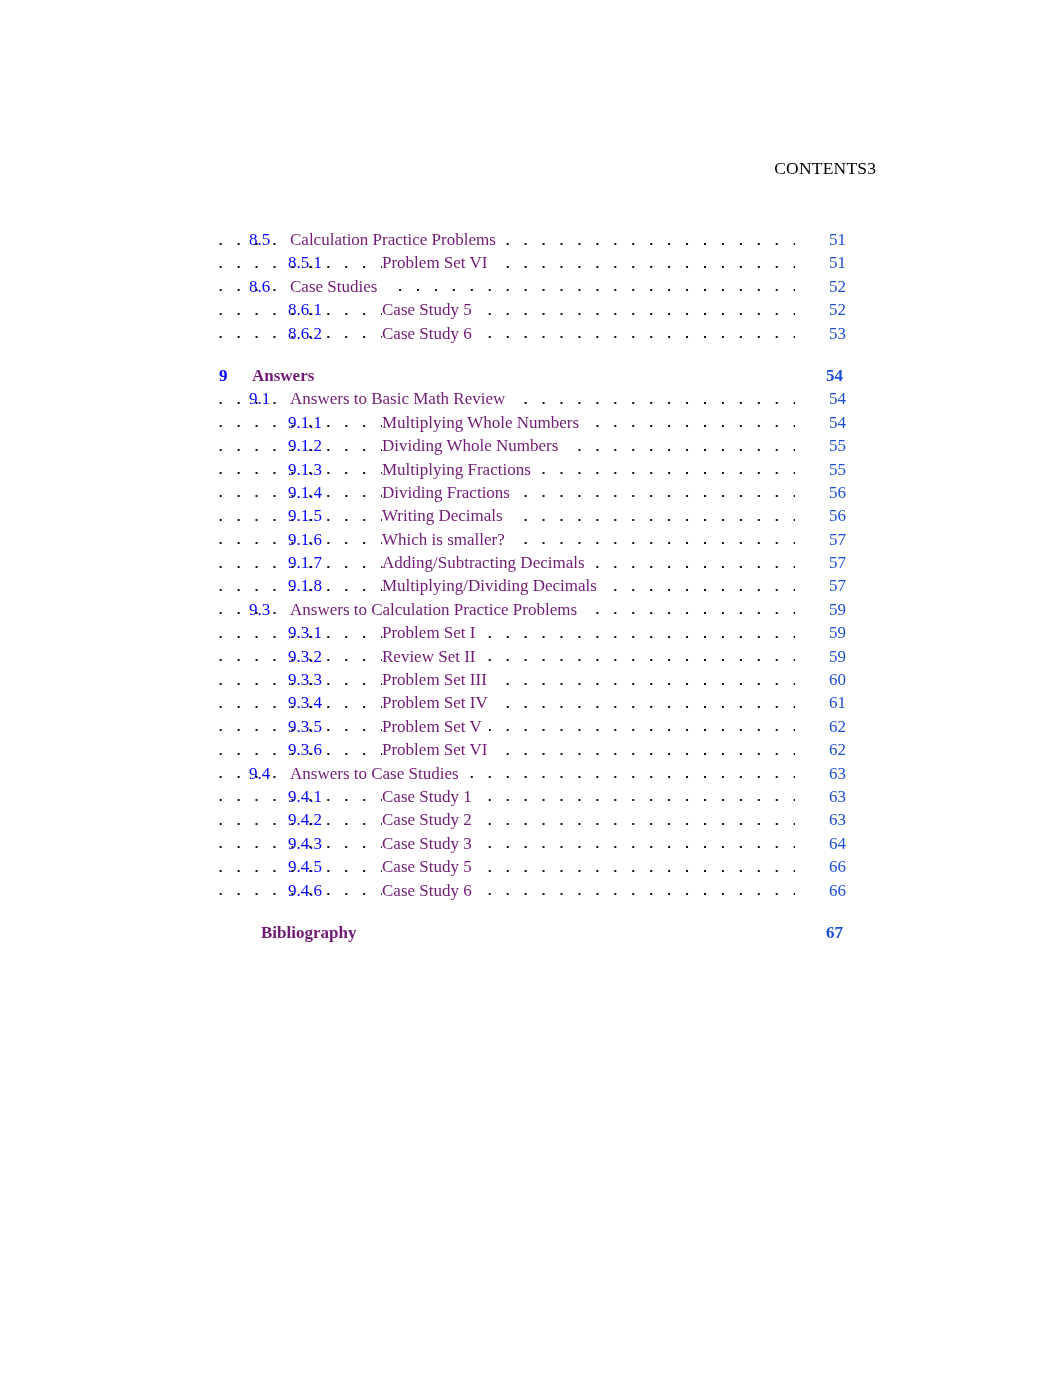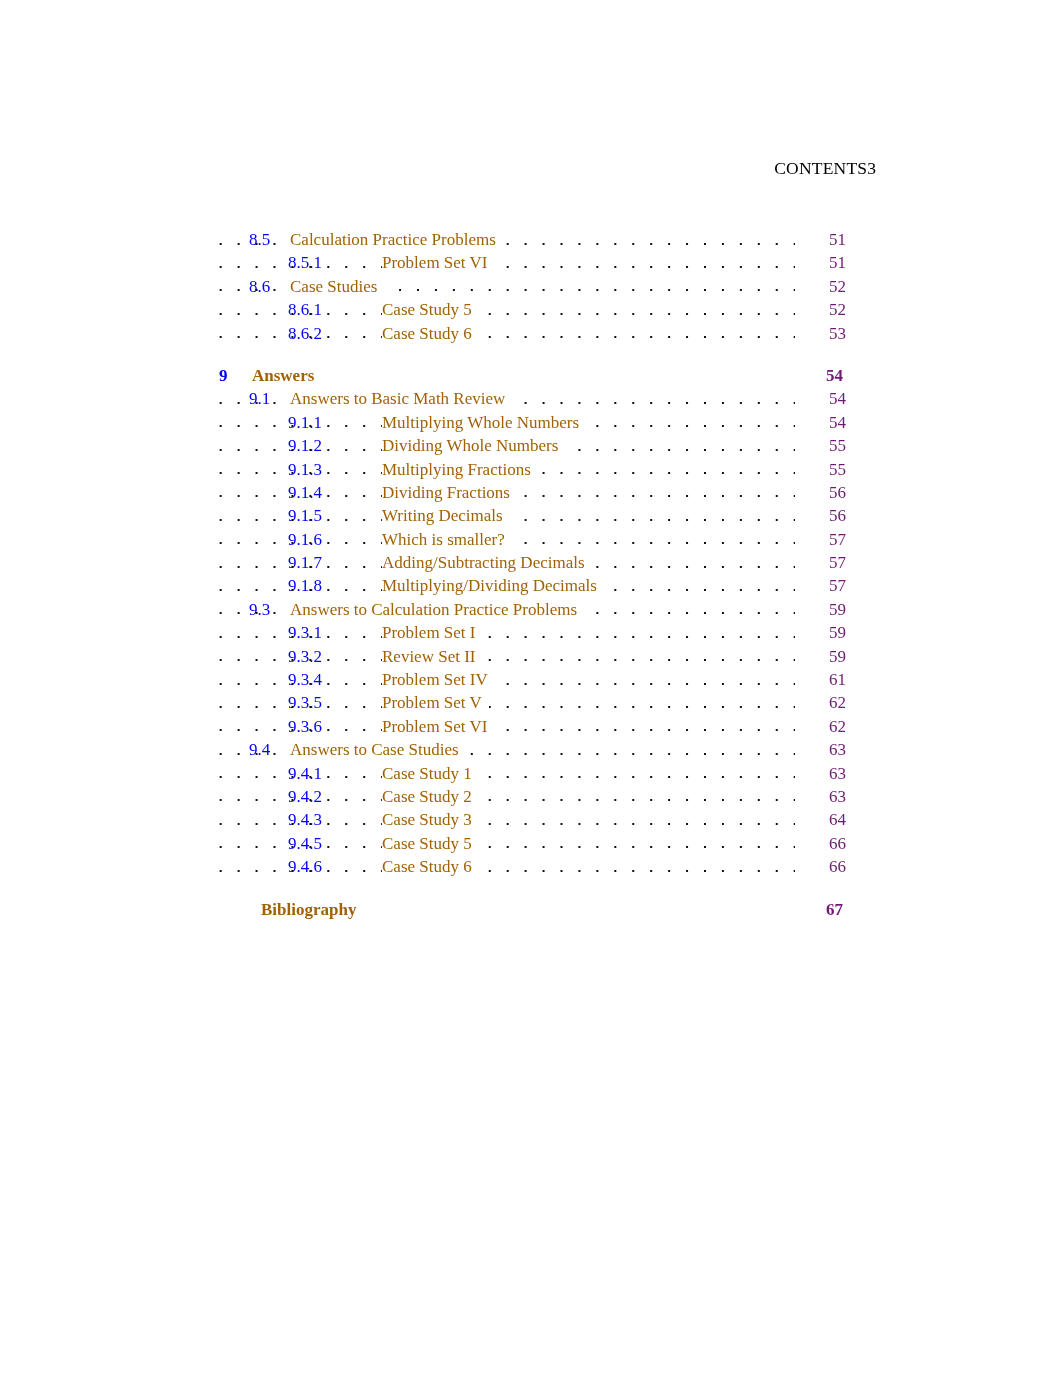--- a/index.html
+++ b/index.html
@@ -71,34 +71,34 @@
   .num {
     position: absolute;
     top: 0;
     color: #0000ff;
     font-size: 17px;
   }
   
   .ttl {
     position: absolute;
     top: 0;
-    color: #a16207;
+    color: #701a75;
     font-size: 17px;
     background: #ffffff;
     padding-right: 7px;
     z-index: 2;
   }
   
   .folio {
     position: absolute;
     top: 0;
     right: 0;
     width: 42px;
     text-align: right;
-    color: #701a75;
+    color: #1d4ed8;
     font-size: 17px;
     background: #ffffff;
     padding-left: 9px;
     z-index: 2;
   }
 
   
   .leader {
     position: absolute;
     top: 0;
@@ -255,20 +255,26 @@
         <span class="folio">59</span>
       </div>
       <div class="toc-entry lvl3">
         <span class="leader"></span>
         <span class="num">9.3.2</span>
         <span class="ttl">Review Set II</span>
         <span class="folio">59</span>
       </div>
       <div class="toc-entry lvl3">
         <span class="leader"></span>
+        <span class="num">9.3.3</span>
+        <span class="ttl">Problem Set III</span>
+        <span class="folio">60</span>
+      </div>
+      <div class="toc-entry lvl3">
+        <span class="leader"></span>
         <span class="num">9.3.4</span>
         <span class="ttl">Problem Set IV</span>
         <span class="folio">61</span>
       </div>
       <div class="toc-entry lvl3">
         <span class="leader"></span>
         <span class="num">9.3.5</span>
         <span class="ttl">Problem Set V</span>
         <span class="folio">62</span>
       </div>

